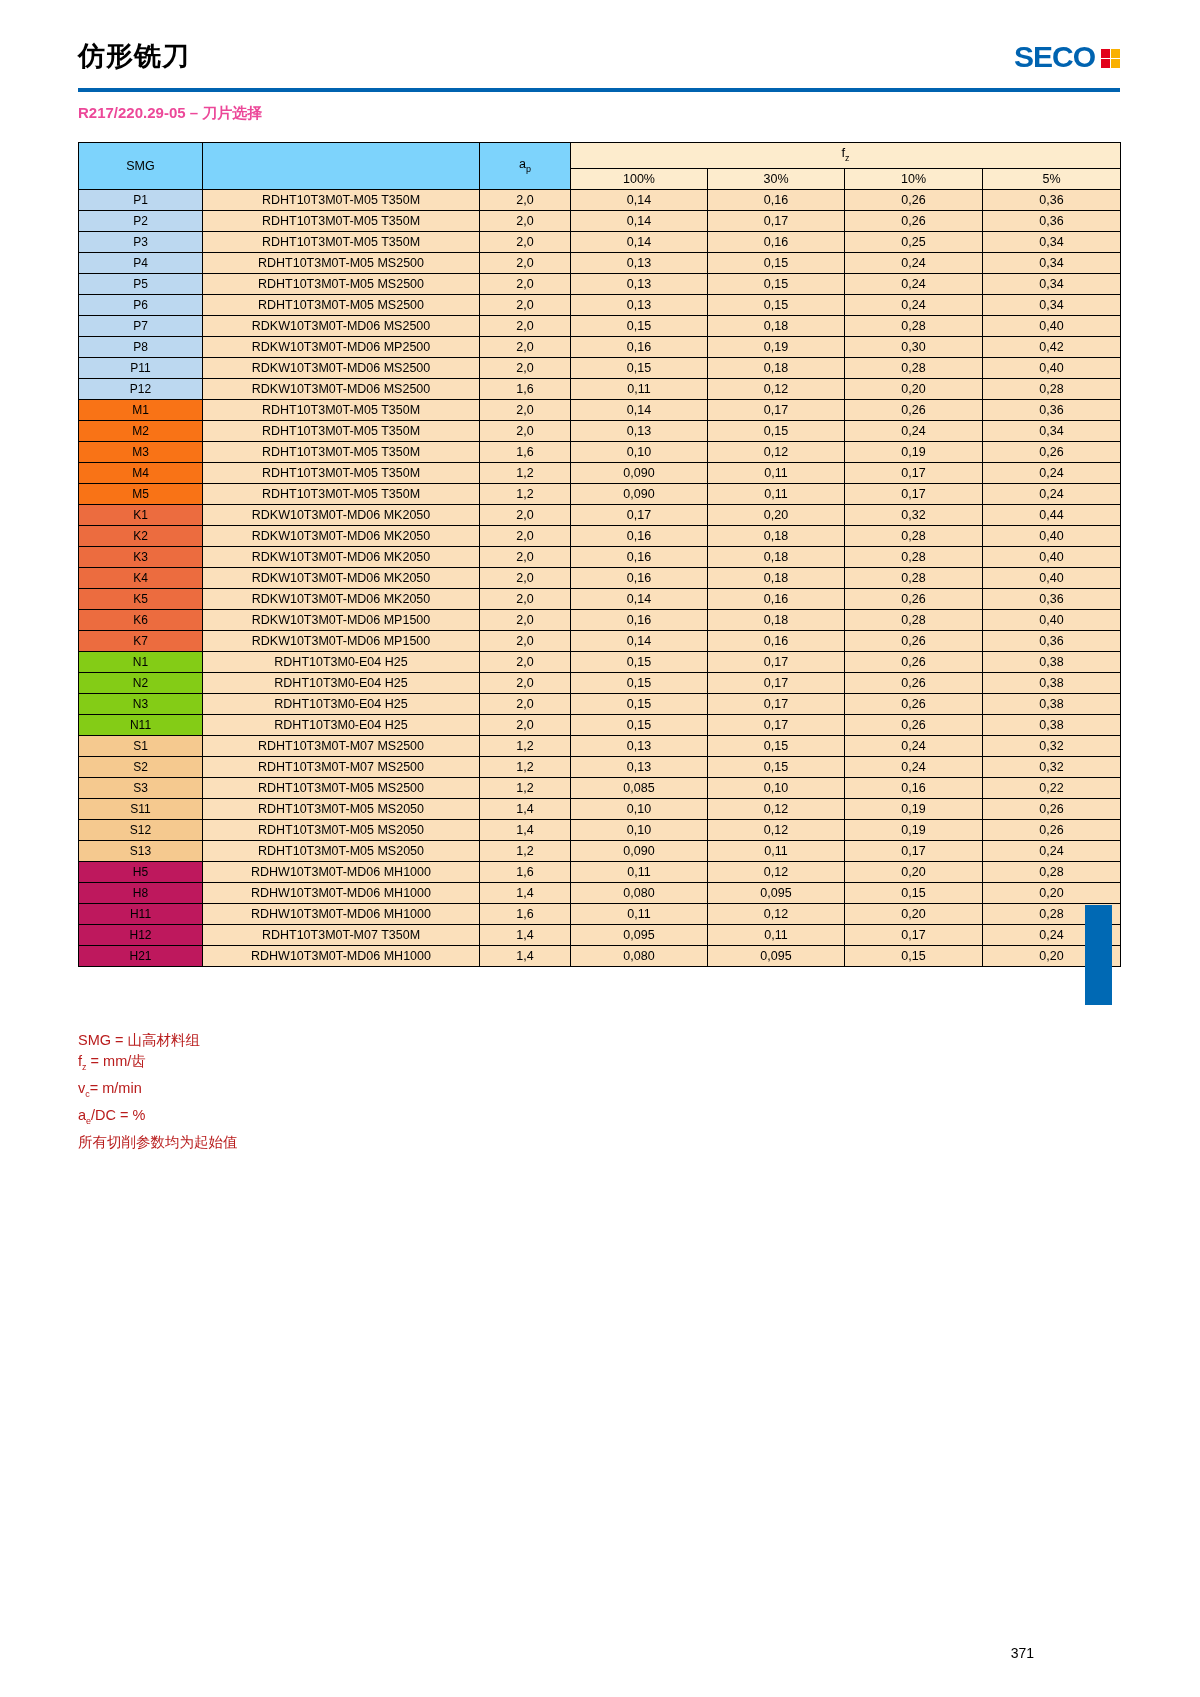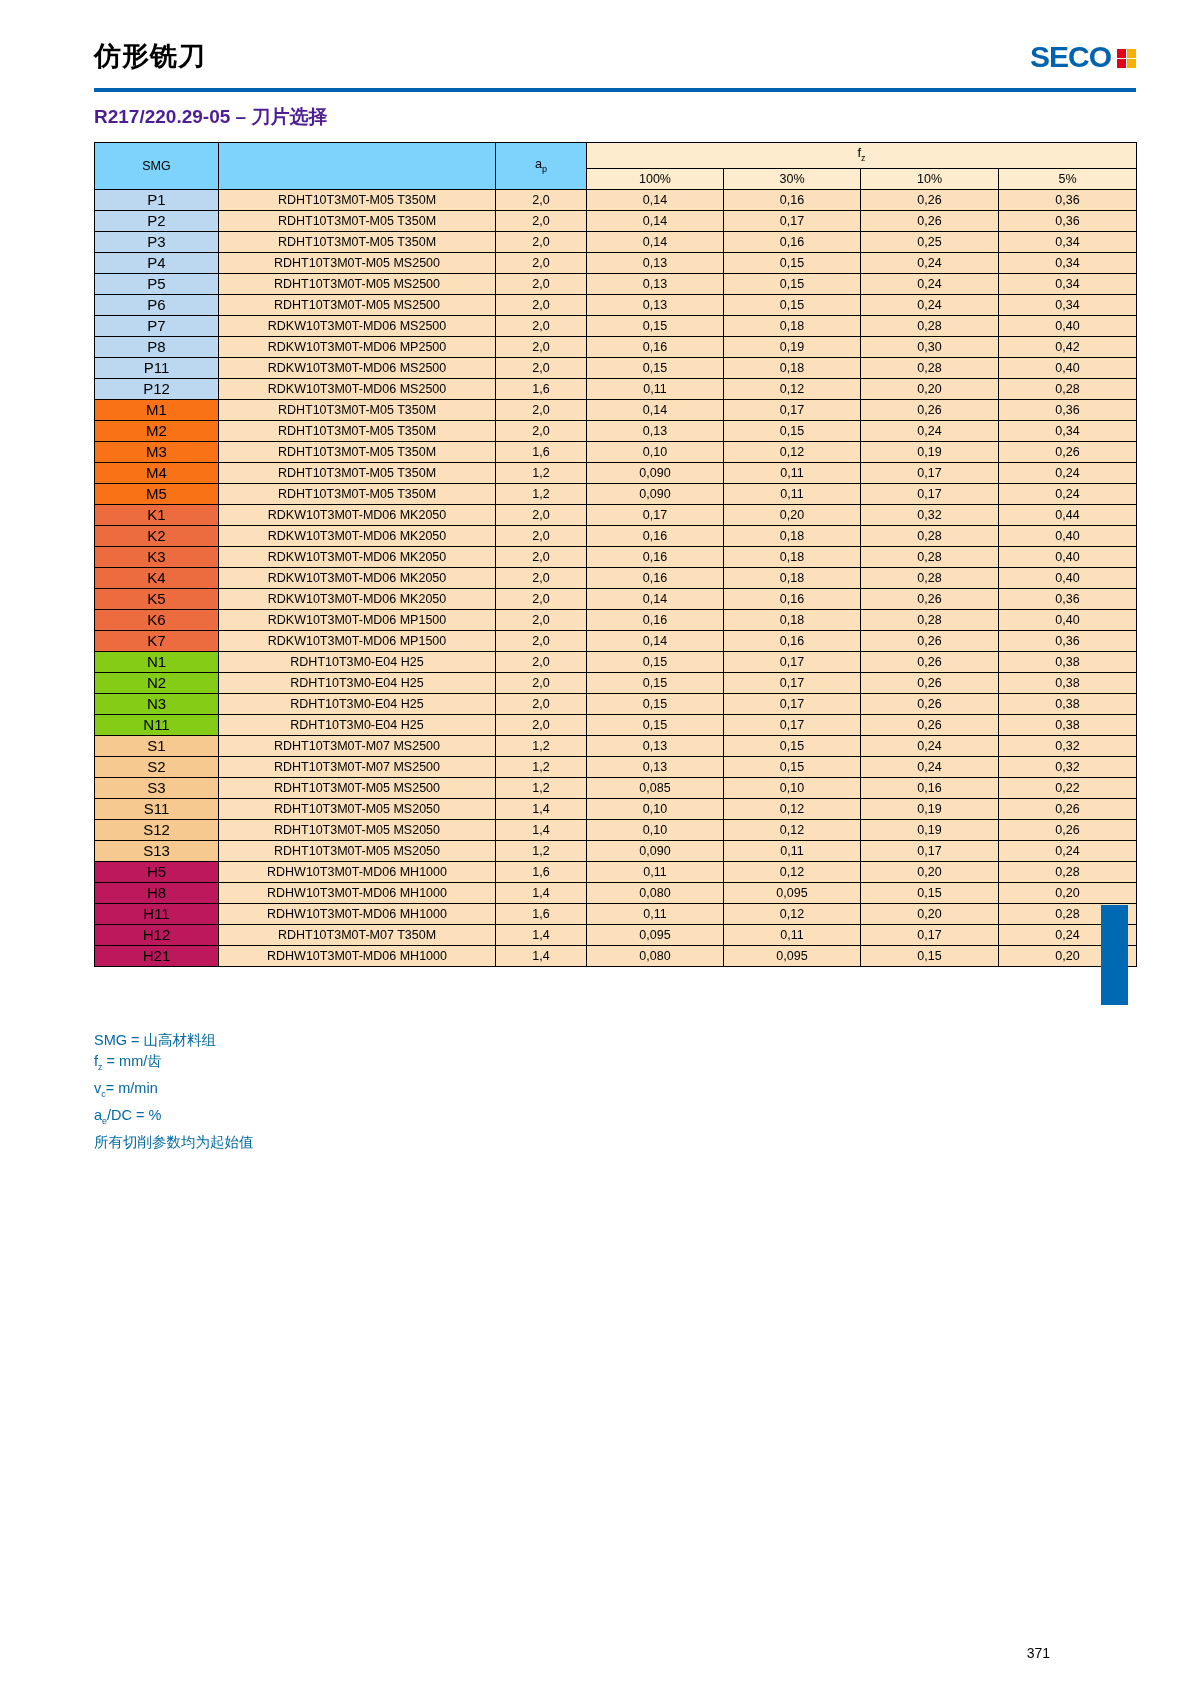--- a/index.html
+++ b/index.html
@@ -11,21 +11,20 @@
     height: 1697px;
     background: #ffffff;
     font-family: "Liberation Sans", sans-serif;
     position: relative;
     overflow: hidden;
   }
   .page {
     position: relative;
     width: 1112px;
     height: 1697px;
-    margin-left: 16px;
   }
   
   .header {
     position: absolute;
     left: 78px;
     top: 34px;
     width: 1042px;
     height: 56px;
   }
   .header-title {
@@ -69,23 +68,23 @@
     top: 88px;
     width: 1042px;
     height: 4px;
     background: #0063b0;
   }
   
   .section-title {
     position: absolute;
     left: 78px;
     top: 104px;
-    font-size: 19px;
+    font-size: 15px;
     font-weight: bold;
-    color: #4c1d95;
+    color: #ec4899;
   }
   
   .table-wrap {
     position: absolute;
     left: 78px;
     top: 142px;
     width: 1042px;
   }
   table.main {
     border-collapse: collapse;
@@ -113,21 +112,21 @@
   td.desig {
     text-align: left;
     padding-left: 6px;
     background: #fbe0bb;
   }
   td.val {
     background: #fbe0bb;
   }
   .c-smg {
     font-weight: normal;
-    font-size: 15px;
+    font-size: 12px;
   }
   
   .smg-P { background: #bcd8f0; }
   .smg-M { background: #f97316; }
   .smg-K { background: #ec6c3f; }
   .smg-N { background: #84cc16; }
   .smg-S { background: #f5c98f; }
   .smg-H { background: #be185d; }
   
   col.c1 { width: 124px; }
@@ -149,21 +148,21 @@
     font-size: 9px;
     vertical-align: sub;
   }
   
   .notes {
     position: absolute;
     left: 78px;
     top: 1030px;
     font-size: 14.5px;
     line-height: 21px;
-    color: #0369a1;
+    color: #b91c1c;
   }
   .notes div { white-space: nowrap; }
   
   .side-tab {
     position: absolute;
     right: 0;
     top: 905px;
     width: 27px;
     height: 100px;
     background: #0069b4;

